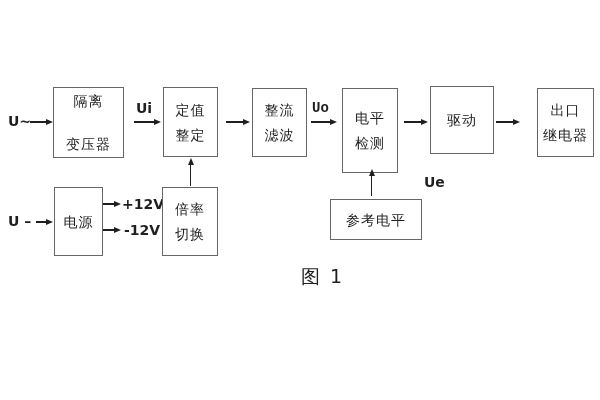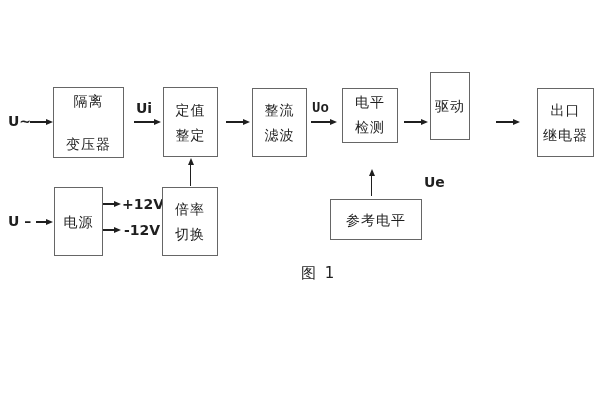--- a/index.html
+++ b/index.html
@@ -14,21 +14,21 @@
     border:1.5px solid var(--border,#666666);
     background:var(--bg,#ffffff);
     display:flex;flex-direction:column;align-items:center;justify-content:center;
     row-gap:11px;font-size:14px;letter-spacing:1px;line-height:1;
   }
   .blk span{white-space:nowrap;}
   .sig{
     position:absolute;font-size:14px;font-weight:600;line-height:1;
     letter-spacing:0;white-space:nowrap;color:var(--ink,#1f1f1f);
   }
-  .cap{position:absolute;font-size:15px;letter-spacing:2px;color:var(--ink,#1f1f1f);}
+  .cap{position:absolute;font-size:19px;letter-spacing:2px;color:var(--ink,#1f1f1f);}
   
   .ar{position:absolute;height:8px;display:flex;align-items:center;}
   .ar .shaft{flex:1;height:1.6px;background:var(--ink,#1f1f1f);}
   .ar .head{width:0;height:0;border-left:7px solid var(--ink,#1f1f1f);
     border-top:3.5px solid transparent;border-bottom:3.5px solid transparent;}
   
   .arv{position:absolute;width:9px;display:flex;flex-direction:column;align-items:center;}
   .arv .headup{width:0;height:0;border-bottom:7px solid var(--ink,#1f1f1f);
     border-left:3.5px solid transparent;border-right:3.5px solid transparent;}
   .arv .vshaft{flex:1;width:1.6px;background:var(--ink,#1f1f1f);}
@@ -69,31 +69,31 @@
     <span>整流</span>
     <span>滤波</span>
   </div>
 
   <span class="sig" style="left:312px;top:101px;font-family:Liberation Mono, monospace;">Uo</span>
   <div class="ar" style="left:311px;top:118px;width:26px;">
     <div class="shaft"></div>
     <div class="head"></div>
   </div>
 
-  <div class="blk" style="left:342px;top:88px;width:56px;height:55px;font-family:Liberation Serif, serif;">
+  <div class="blk" style="left:342px;top:88px;width:56px;height:85px;">
     <span>电平</span>
     <span>检测</span>
   </div>
 
   <div class="ar" style="left:404px;top:118px;width:24px;">
     <div class="shaft"></div>
     <div class="head"></div>
   </div>
 
-  <div class="blk" style="left:430px;top:72px;width:40px;height:68px;">
+  <div class="blk" style="left:430px;top:86px;width:64px;height:68px;">
     <span>驱动</span>
   </div>
 
   <div class="ar" style="left:496px;top:118px;width:24px;">
     <div class="shaft"></div>
     <div class="head"></div>
   </div>
 
   <div class="blk" style="left:523px;top:88px;width:57px;height:69px;margin-left:14px;">
     <span>出口</span>

